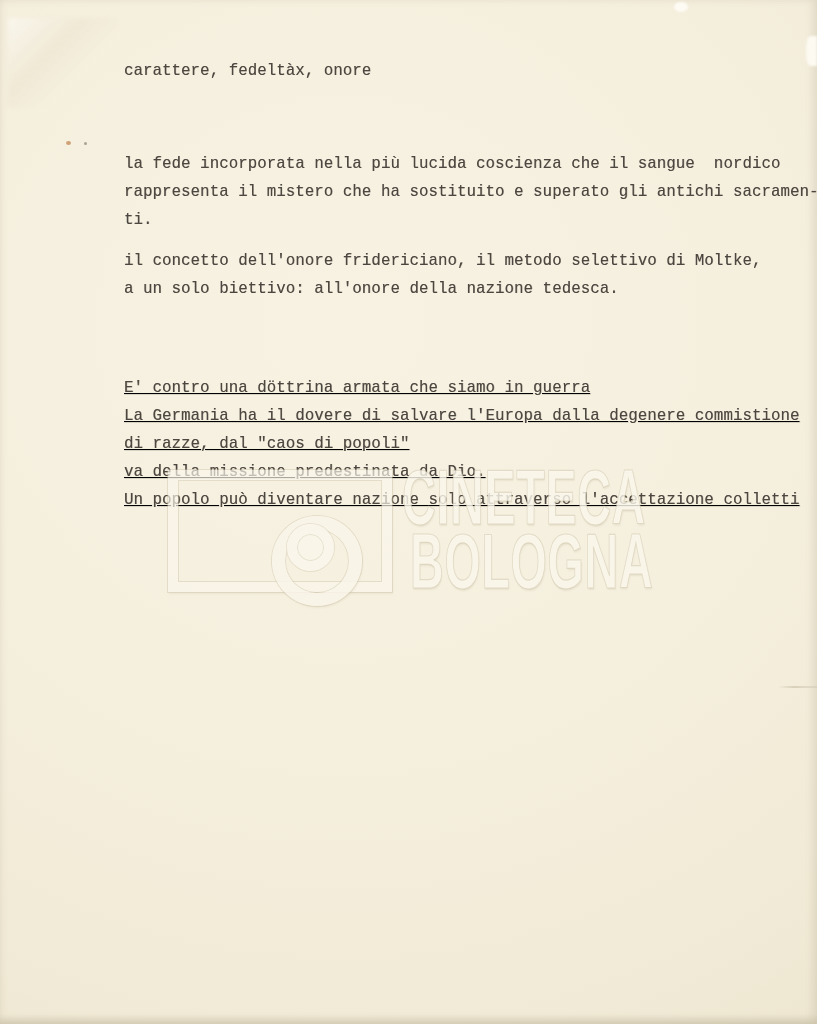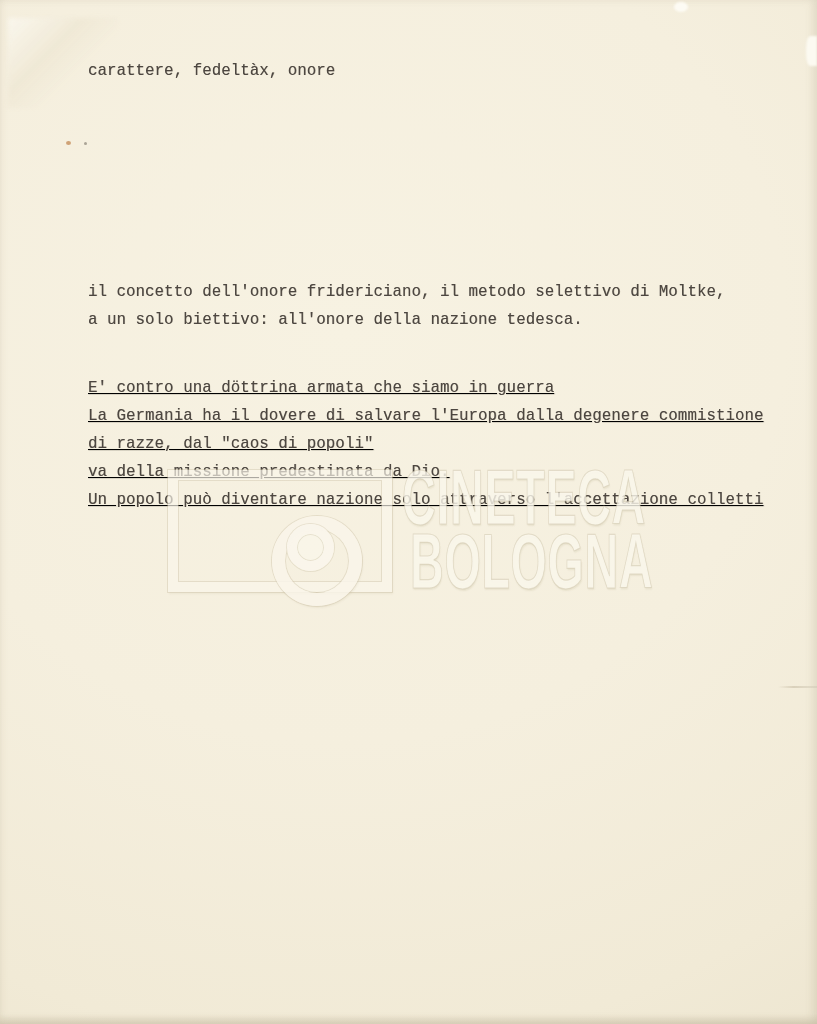--- a/index.html
+++ b/index.html
@@ -22,24 +22,25 @@
     z-index: 1;
   }
   .tline {
     font-family: "Liberation Mono", "DejaVu Sans Mono", monospace;
     font-size: 15.7px;
     line-height: 28px;
     white-space: pre;
     color: #4c4640;
     letter-spacing: 0.1px;
     text-shadow: 0.4px 0.4px 0.5px rgba(72,64,54,0.45);
+    margin-left: 36px;
   }
   #title-block   { top: 57px;  }
   #paragraph-1   { top: 150px; }
-  #paragraph-2   { top: 278px; }
+  #paragraph-2   { top: 247px; }
   #paragraph-3   { top: 374px; text-decoration: underline; }
 
   
   .watermark {
     position: absolute;
     left: 0; top: 15px; width: 100%; height: 100%;
     z-index: 2;
     pointer-events: none;
     opacity: 0.88;
   }
@@ -122,20 +123,25 @@
   <div class="speck speck-gray"></div>
   <div class="speck spot-top"></div>
   <div class="speck nick-right"></div>
   <div class="crease-right"></div>
   <div class="edge-bottom"></div>
 
   <div class="typed" id="title-block">
     <div class="tline">carattere, fedeltàx, onore</div>
   </div>
 
+  <div class="typed" id="paragraph-1">
+    <div class="tline">la fede incorporata nella più lucida coscienza che il sangue  nordico</div>
+    <div class="tline">rappresenta il mistero che ha sostituito e superato gli antichi sacramen-</div>
+    <div class="tline">ti.</div>
+  </div>
 
   <div class="typed" id="paragraph-2">
     <div class="tline">il concetto dell'onore fridericiano, il metodo selettivo di Moltke,</div>
     <div class="tline">a un solo biettivo: all'onore della nazione tedesca.</div>
   </div>
 
   <div class="typed" id="paragraph-3">
     <div class="tline">E' contro una döttrina armata che siamo in guerra</div>
     <div class="tline">La Germania ha il dovere di salvare l'Europa dalla degenere commistione</div>
     <div class="tline">di razze, dal "caos di popoli"</div>

